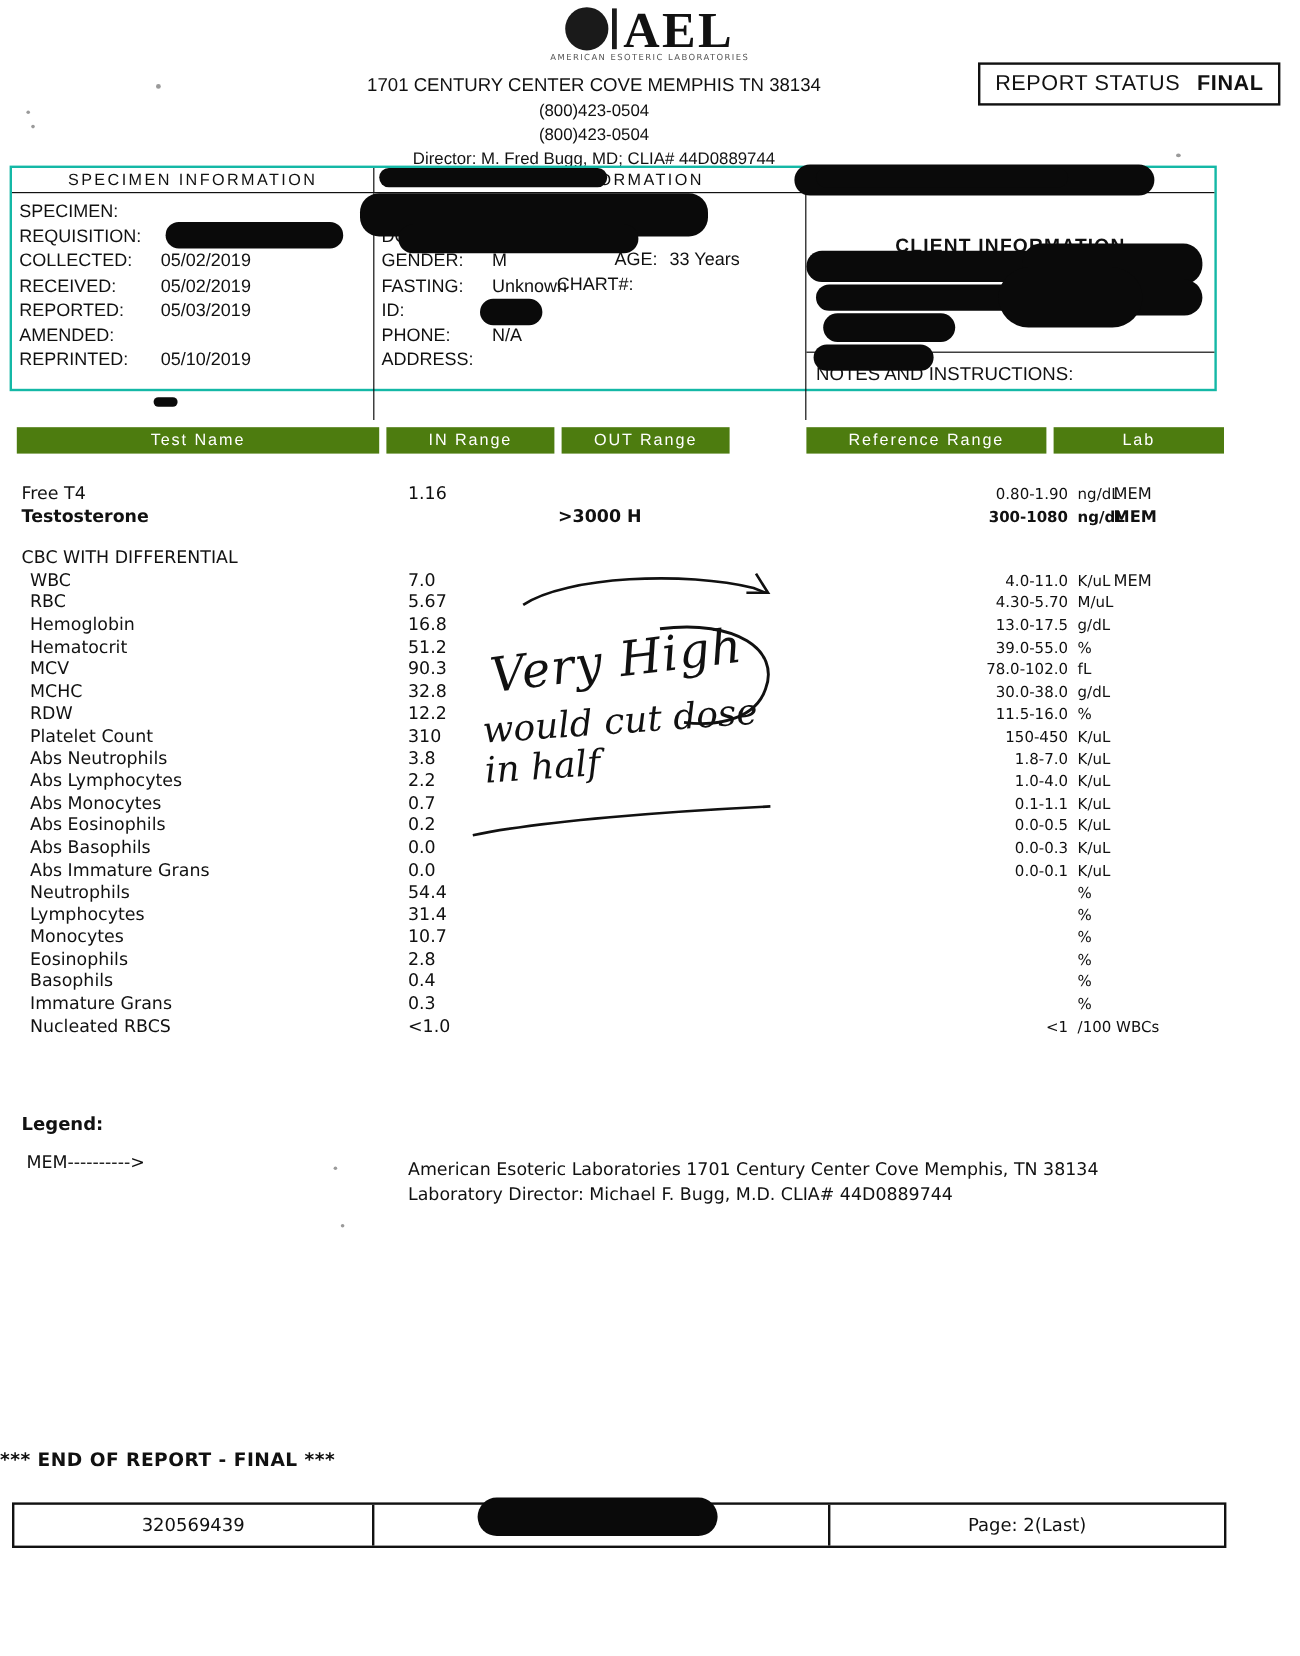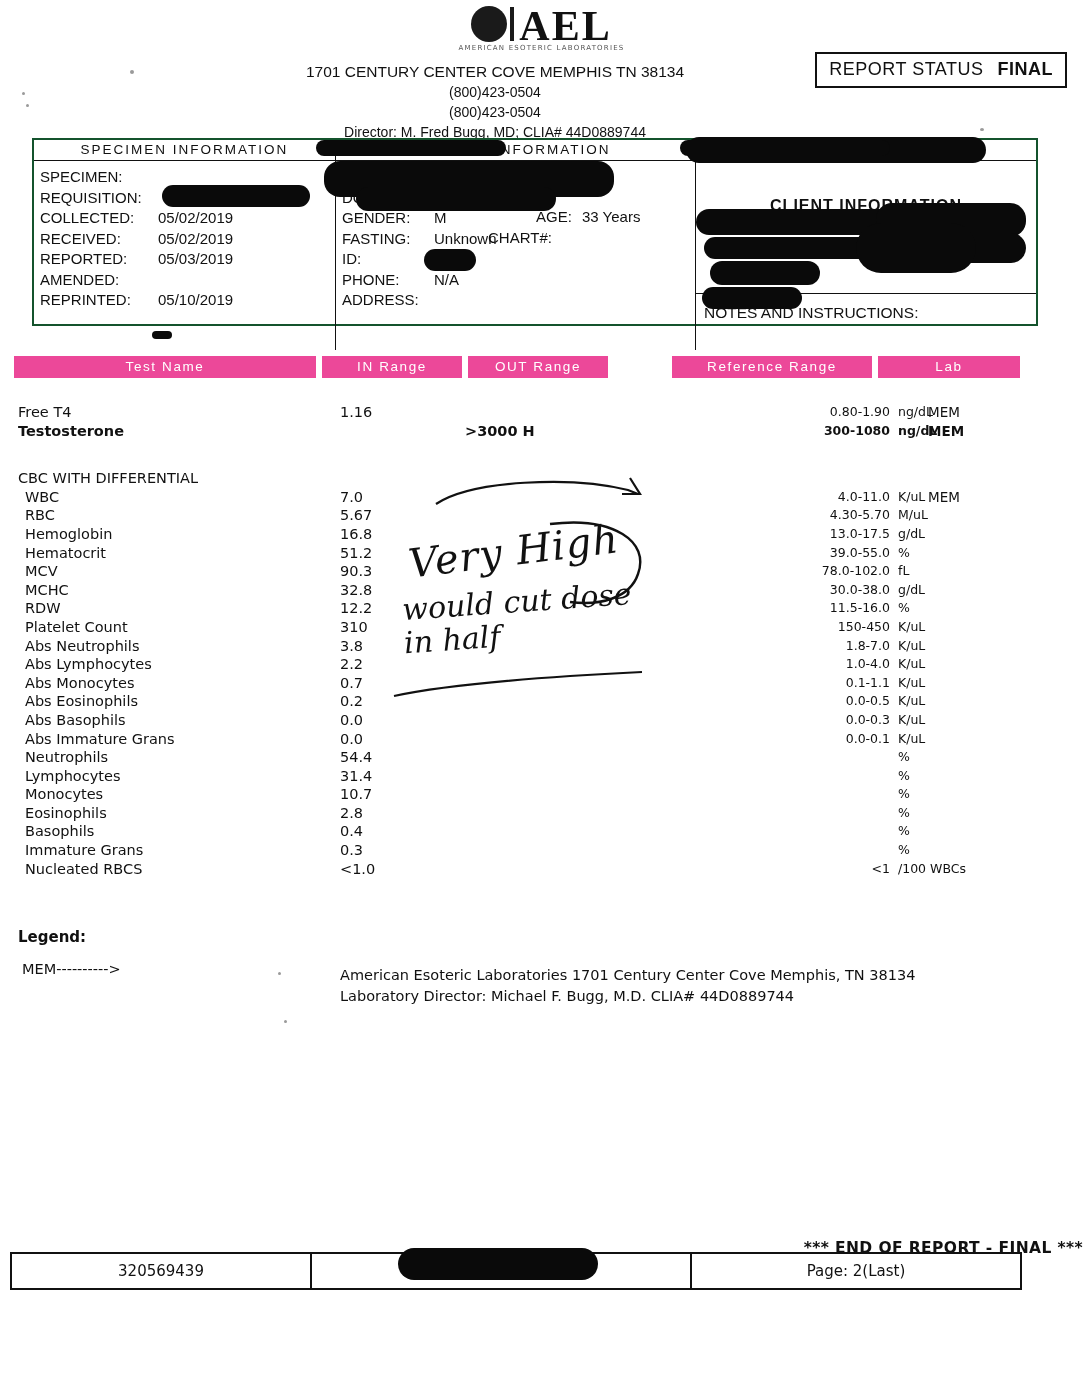--- a/index.html
+++ b/index.html
@@ -90,25 +90,25 @@
     font-family: "Liberation Sans", sans-serif;
     font-size: 18px;
     letter-spacing: 0.5px;
   }
   .report-status .label { color: #111; }
   .report-status .value { font-weight: bold; margin-left: 14px; }
 
   
   .infobox {
     position: absolute;
-    left: 32px;
+    left: 8px;
     top: 138px;
     width: 1006px;
     height: 188px;
-    border: 2px solid #14532d;
+    border: 2px solid #14b8a6;
     box-sizing: border-box;
   }
   .info-head {
     display: flex;
     height: 20px;
     border-bottom: 1px solid #111;
   }
   .info-head > div {
     font-family: "Liberation Sans", sans-serif;
     font-size: 13.5px;
@@ -190,21 +190,21 @@
   .colband {
     position: absolute;
     left: 14px;
     top: 356px;
     width: 1006px;
     height: 22px;
     display: flex;
     box-sizing: border-box;
   }
   .cb {
-    background: #ec4899;
+    background: #4d7c0f;
     color: #fff;
     font-family: "Liberation Sans", sans-serif;
     font-size: 13.5px;
     letter-spacing: 1.6px;
     text-align: center;
     line-height: 22px;
     box-sizing: border-box;
     height: 22px;
   }
   .cb-gap { background: transparent; }
@@ -224,21 +224,21 @@
   }
   .row .name { position: absolute; left: 18px; }
   .row .name.indent { left: 25px; }
   .row .inrange { position: absolute; left: 340px; }
   .row .outrange { position: absolute; left: 465px; }
   .row .ref { position: absolute; left: 790px; text-align: right; width: 100px; font-size: 12.5px; }
   .row .units { position: absolute; left: 898px; font-size: 12.5px; }
   .row .lab { position: absolute; left: 928px; font-size: 13.5px; }
   .row.bold { font-weight: bold; }
   .row.spaced { margin-top: 0; }
-  .row.heading { margin-top: 29px; }
+  .row.heading { margin-top: 16px; }
 
   
   .legend-title {
     position: absolute;
     left: 18px;
     top: 928px;
     font-family: "DejaVu Sans", sans-serif;
     font-size: 15px;
     font-weight: bold;
   }
@@ -257,26 +257,25 @@
     font-size: 14.5px;
     line-height: 21px;
   }
 
   
   .endreport {
     position: absolute;
     left: 0;
     top: 1208px;
     width: 1083px;
-    text-align: right;
+    text-align: left;
     font-family: "DejaVu Sans", sans-serif;
     font-size: 15.5px;
     font-weight: bold;
     letter-spacing: 0.4px;
-    margin-top: 31px;
   }
   .footbar {
     position: absolute;
     left: 10px;
     top: 1252px;
     width: 1012px;
     height: 38px;
     border: 2px solid #111;
     box-sizing: border-box;
     display: flex;

